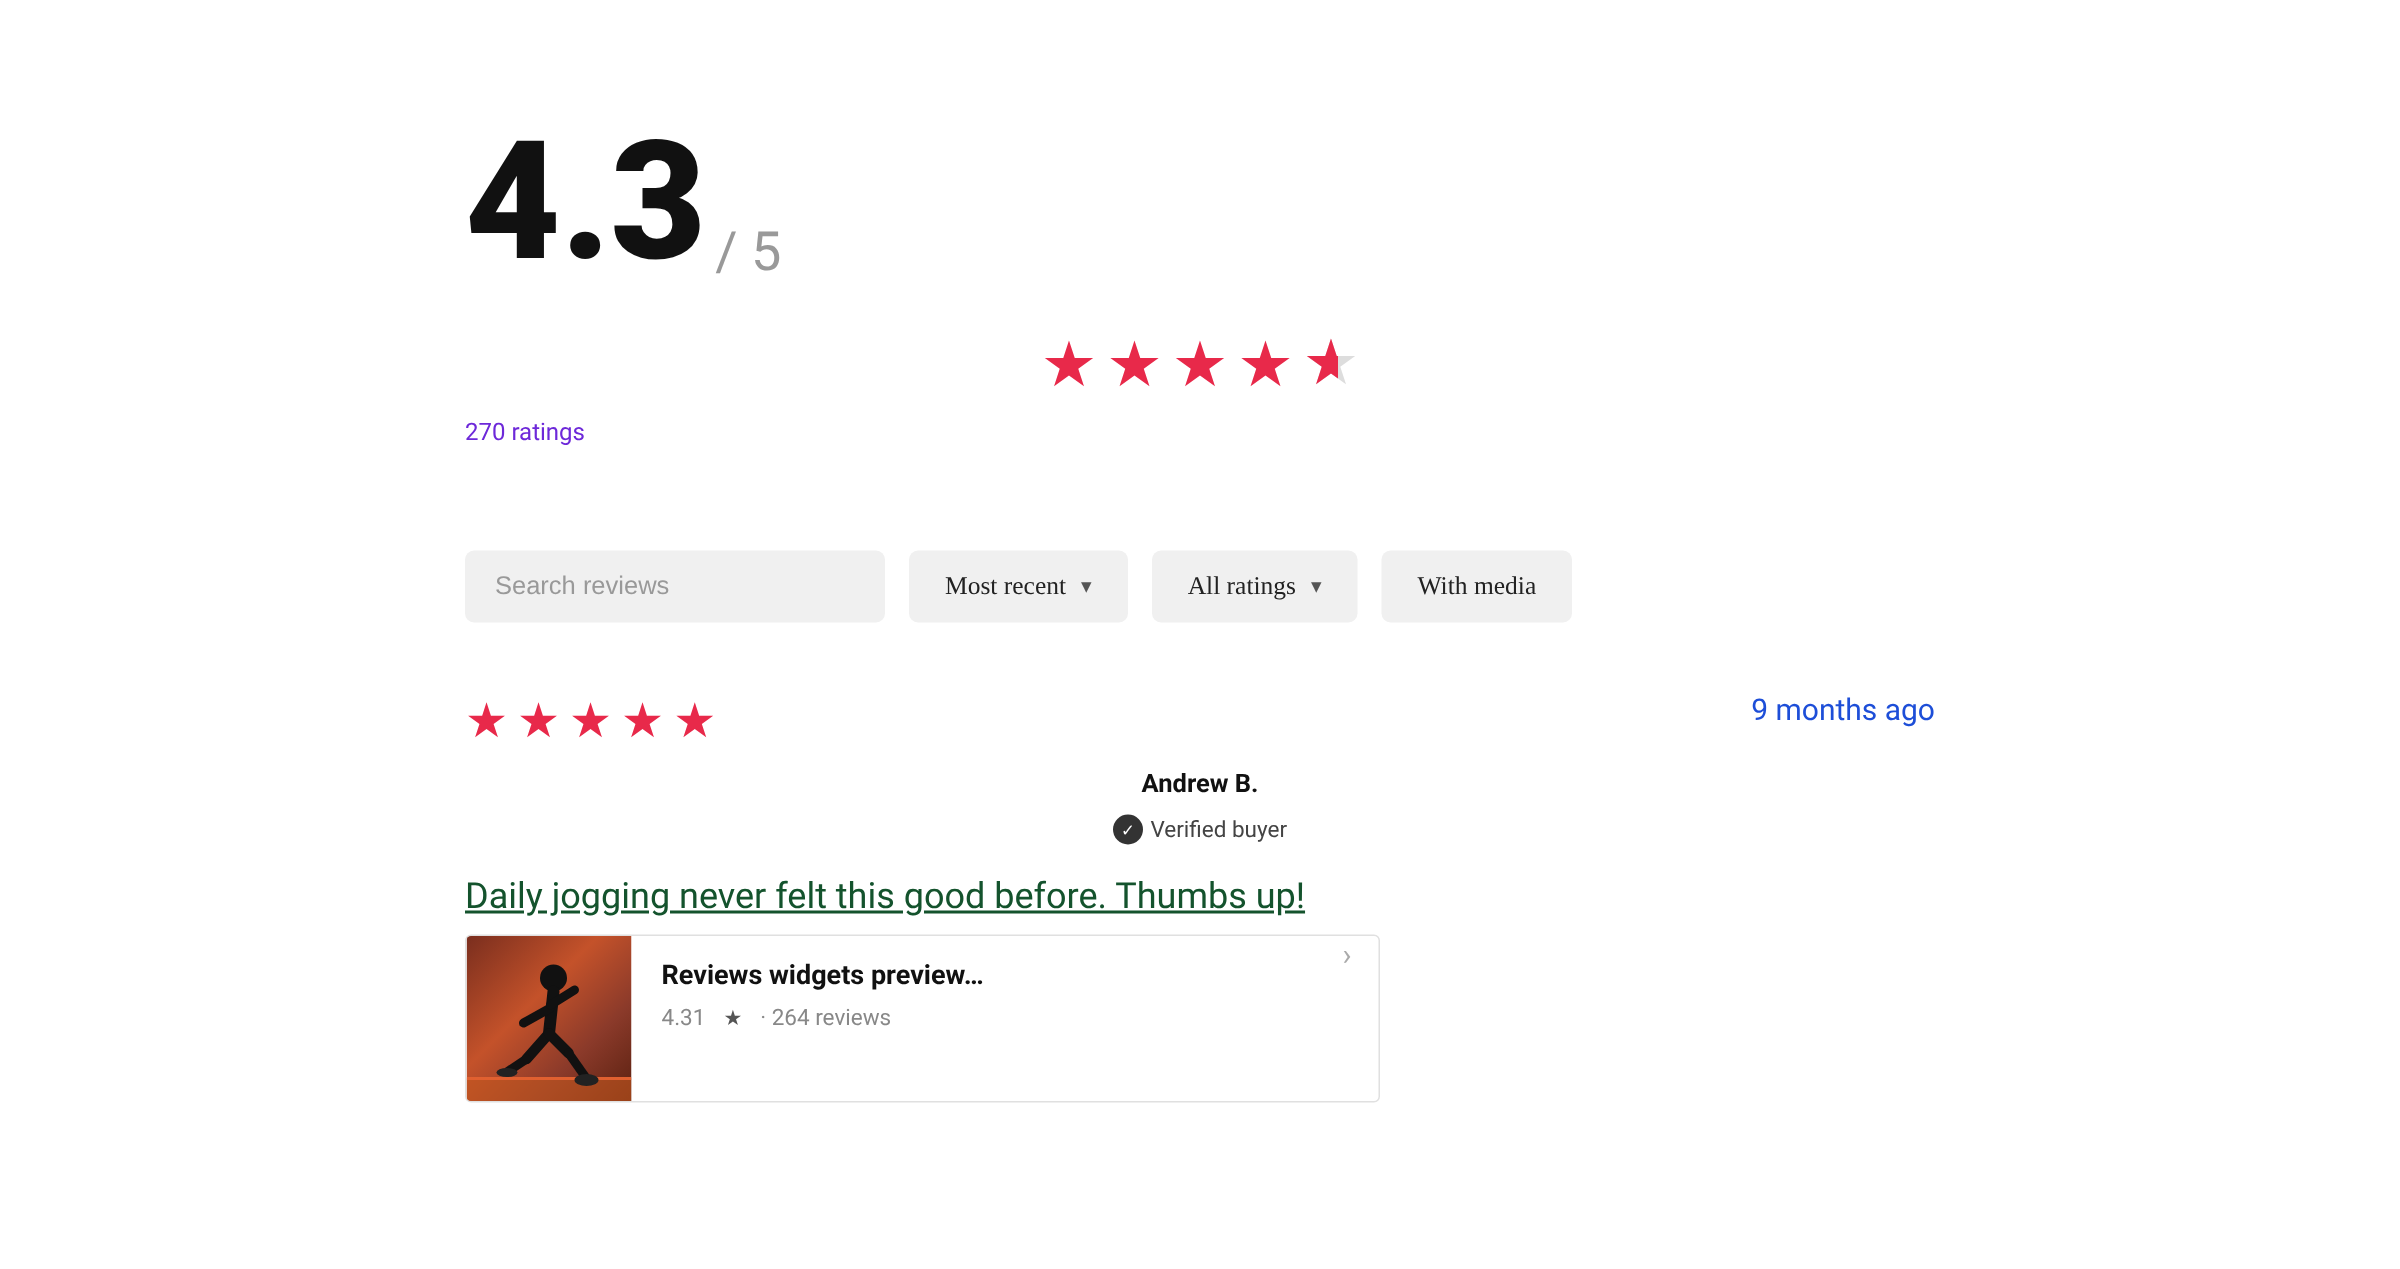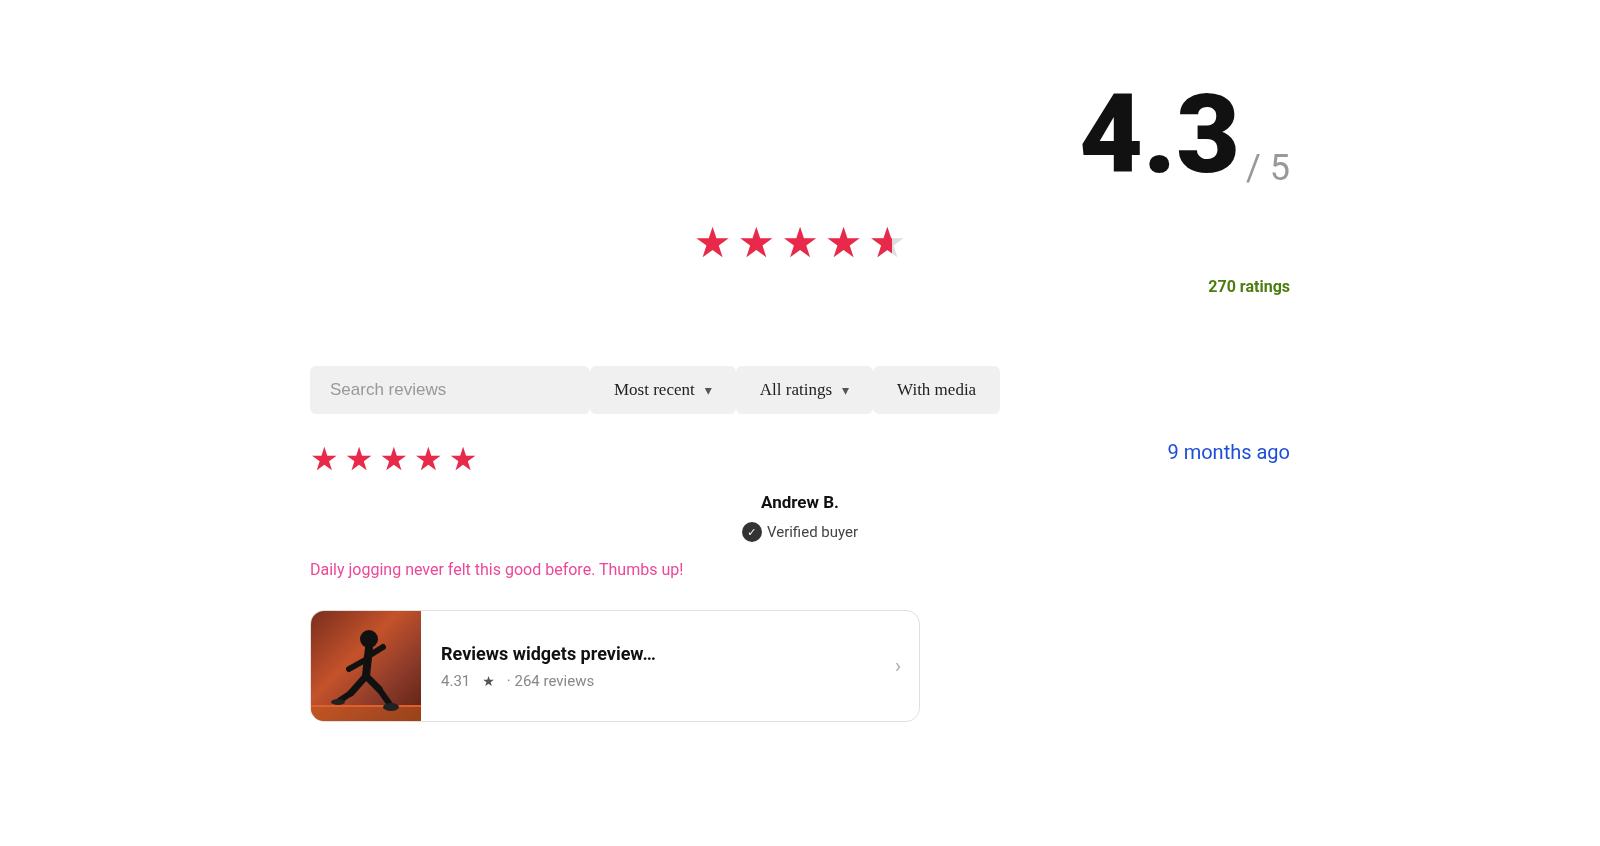--- a/index.html
+++ b/index.html
@@ -17,21 +17,21 @@
     }
 
     .page-container {
       max-width: 1100px;
       margin: 0 auto;
       padding: 40px 60px;
     }
 
     
     .rating-summary {
-      text-align: right;
+      text-align: left;
       padding: 40px 0 30px;
     }
 
     .rating-number {
       font-size: 110px;
       font-weight: 900;
       line-height: 1;
       color: #111;
       display: inline-block;
     }
@@ -53,29 +53,29 @@
     }
 
     .star {
       font-size: 42px;
       color: #e8294a;
     }
 
     .ratings-count {
       margin-top: 10px;
       font-size: 16px;
-      color: #4d7c0f;
-      font-weight: bold;
+      color: #6d28d9;
     }
 
     
     .filter-bar {
       display: flex;
+      gap: 16px;
       margin-top: 40px;
-      margin-bottom: 16px;
+      margin-bottom: 36px;
       align-items: center;
     }
 
     .search-input {
       flex: 0 0 280px;
       padding: 14px 20px;
       background: #f0f0f0;
       border: none;
       border-radius: 6px;
       font-size: 17px;
@@ -164,32 +164,32 @@
       border-radius: 50%;
       display: inline-flex;
       align-items: center;
       justify-content: center;
       color: white;
       font-size: 11px;
     }
 
     .review-text {
       margin-top: 16px;
-      font-size: 16px;
-      color: #ec4899;
+      font-size: 24px;
+      color: #14532d;
       line-height: 1.5;
+      text-decoration: underline;
     }
 
     
     .preview-card {
-      margin-top: 28px;
-      display: flex;
-      align-items: center;
+      margin-top: 8px;
+      display: flex;
       border: 1px solid #e0e0e0;
-      border-radius: 14px;
+      border-radius: 4px;
       overflow: hidden;
       max-width: 610px;
       background: #fff;
       cursor: pointer;
     }
 
     .preview-image {
       width: 110px;
       height: 110px;
       flex-shrink: 0;

